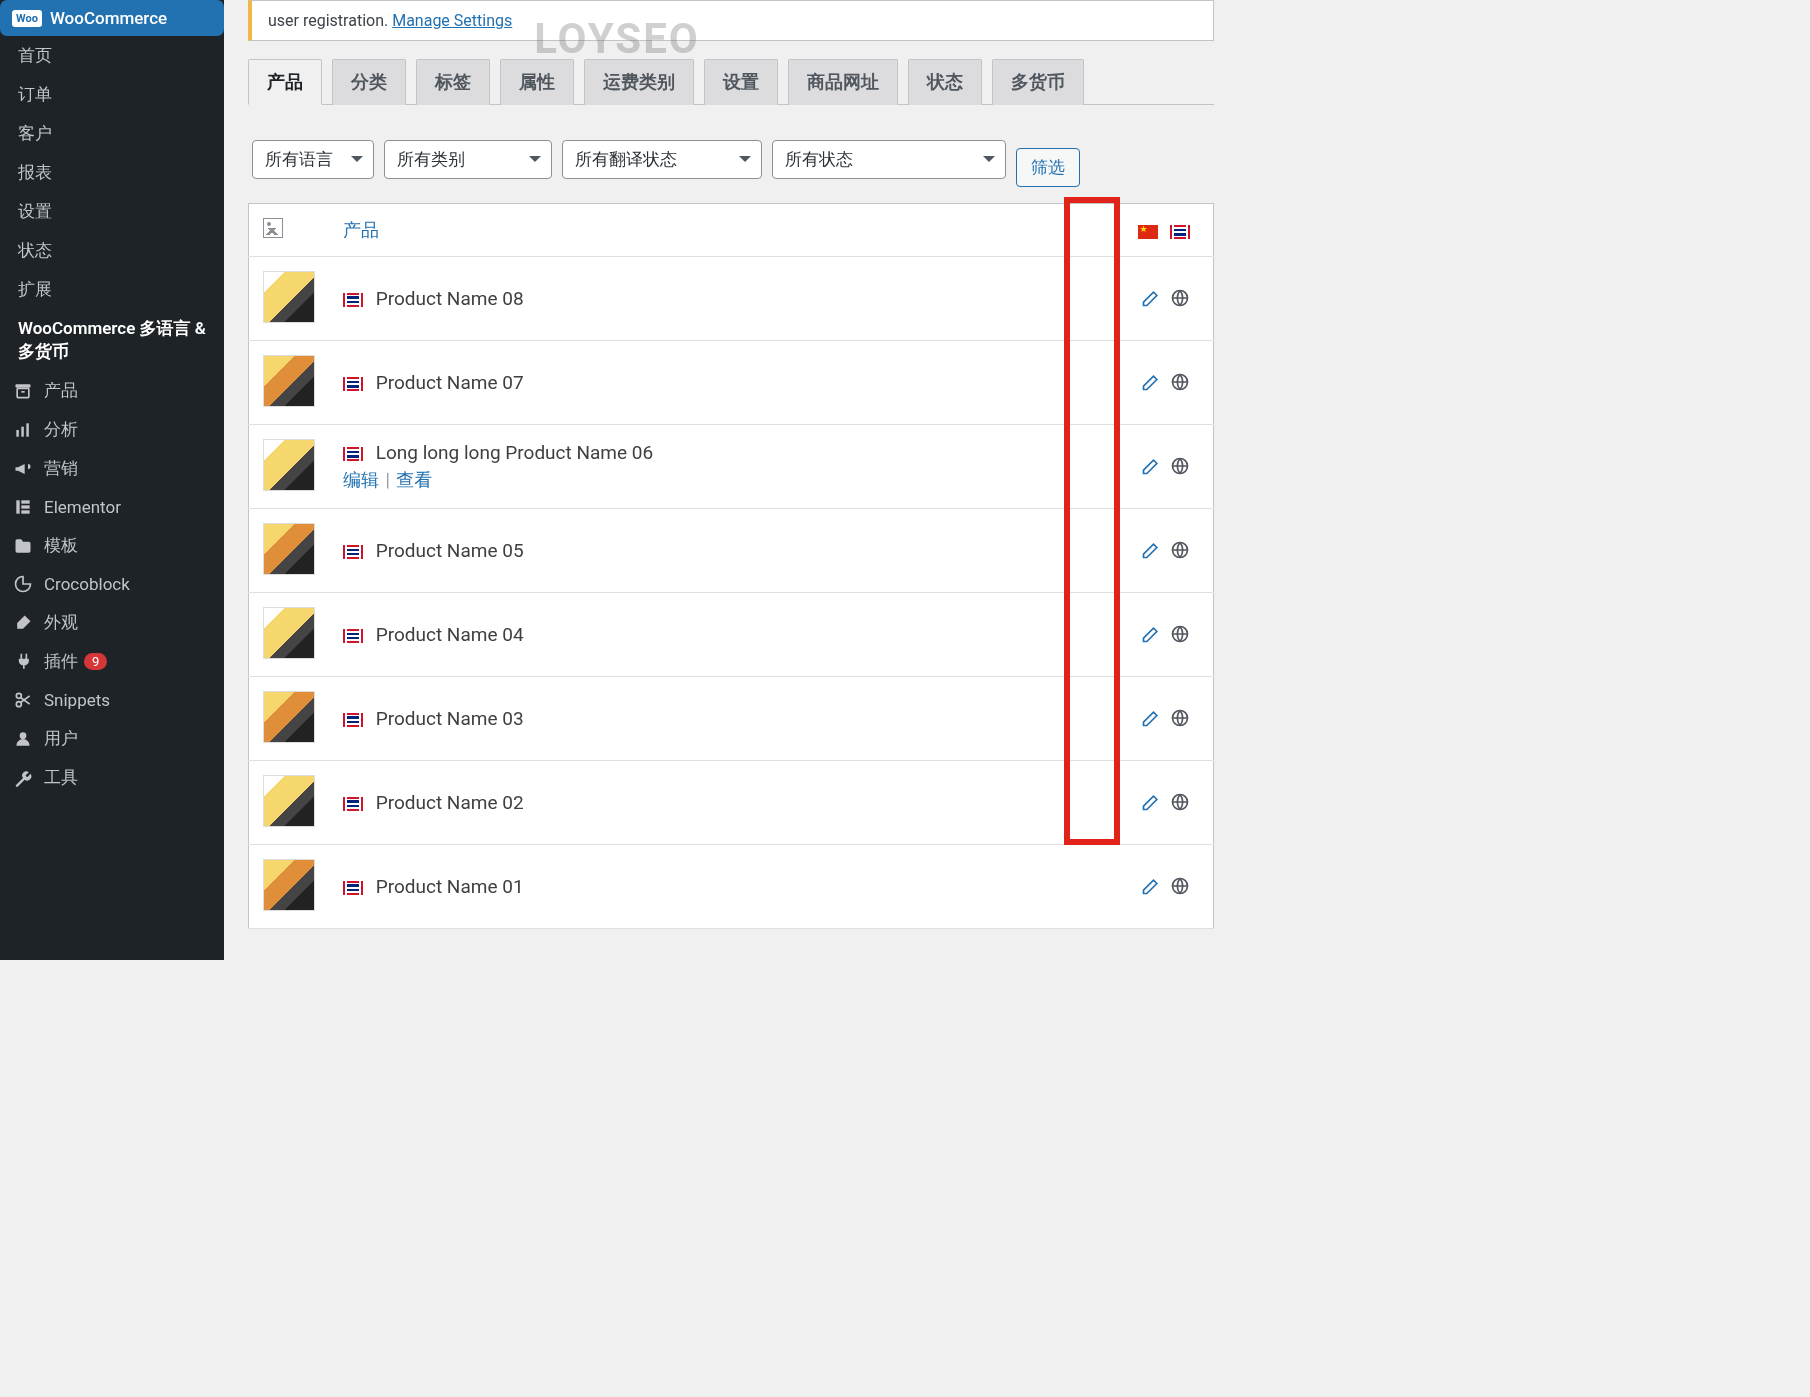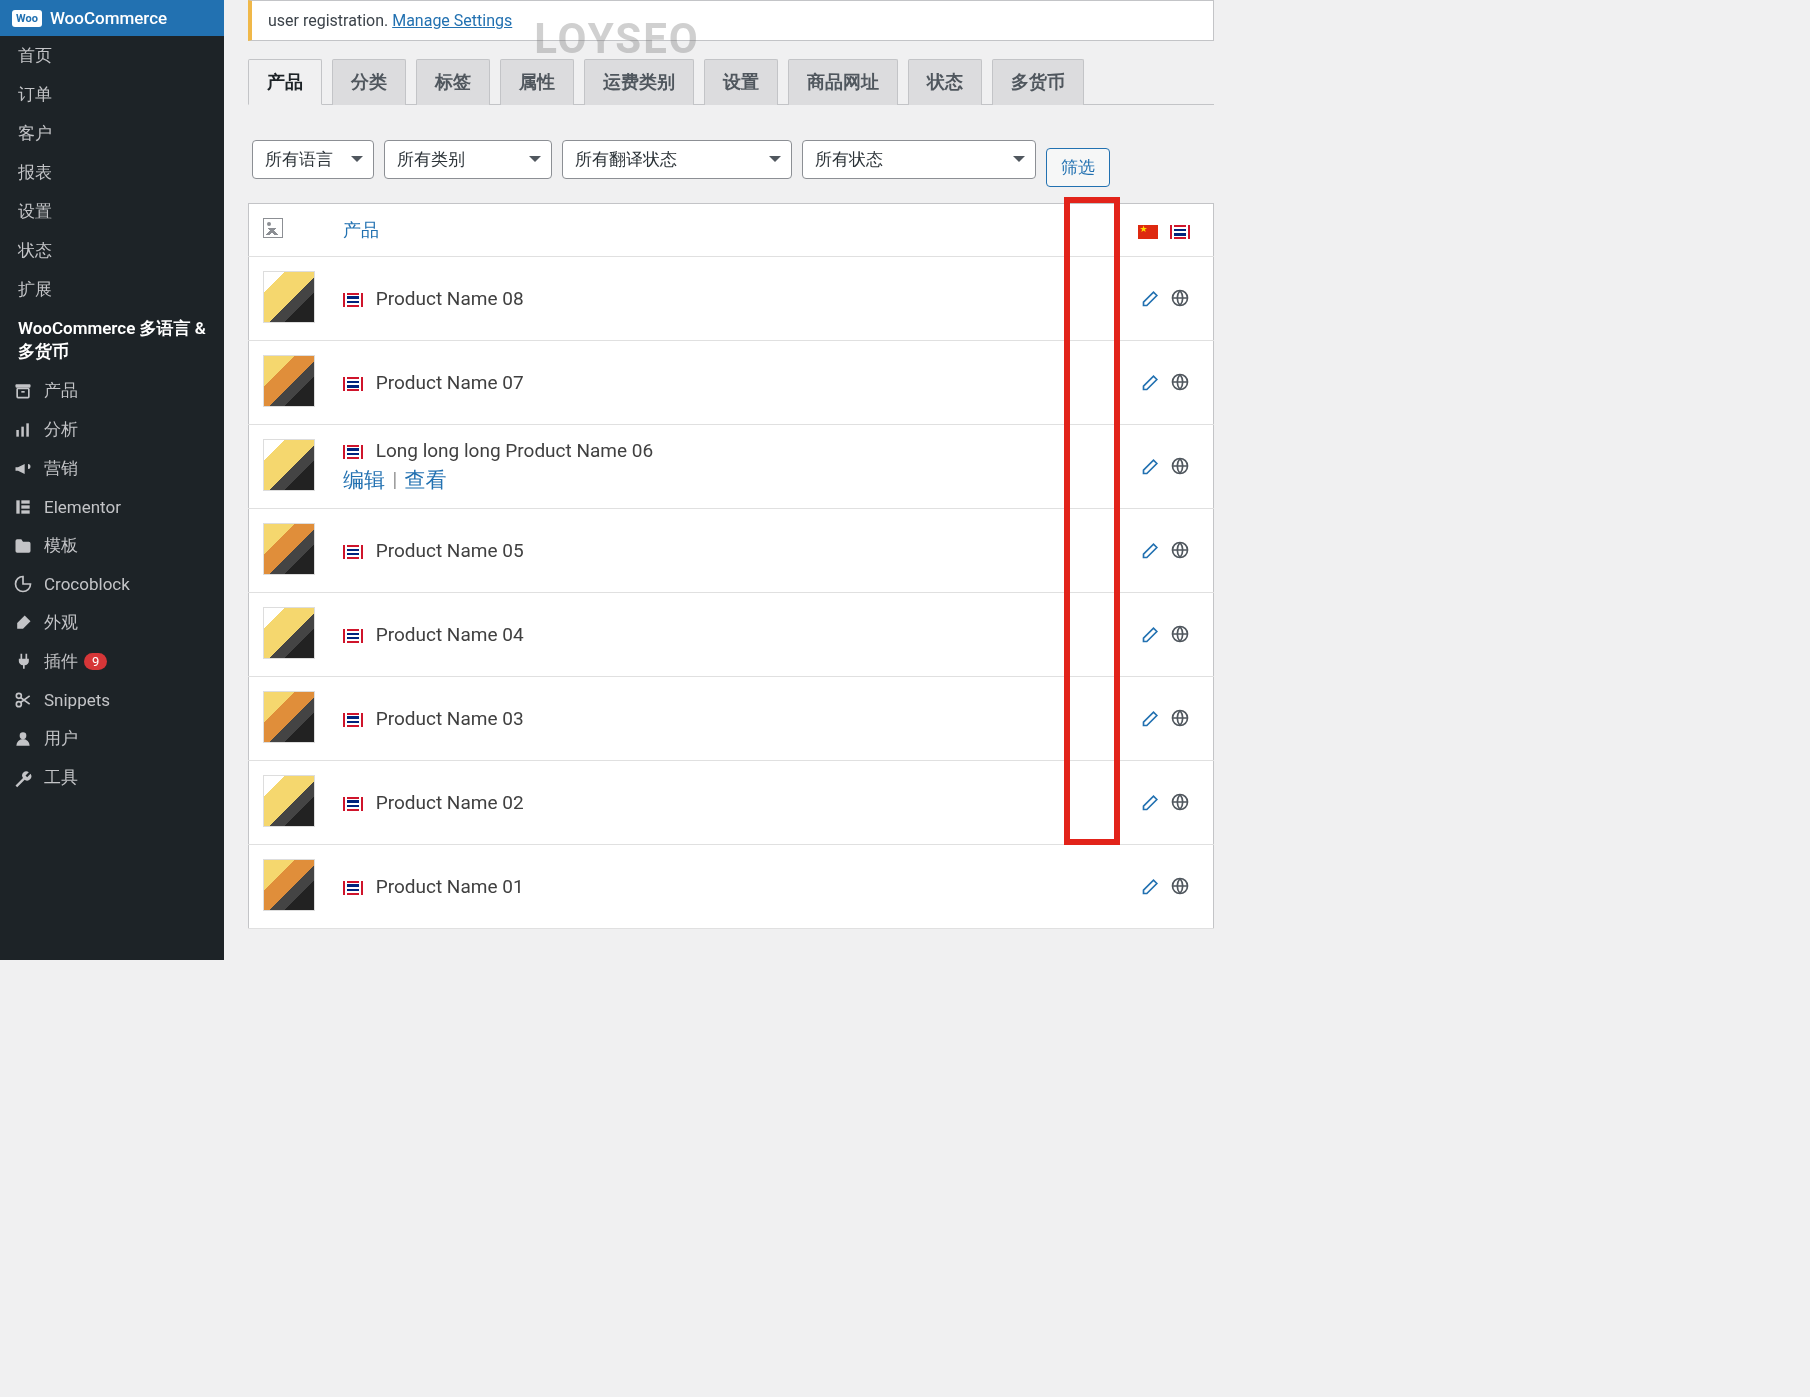--- a/index.html
+++ b/index.html
@@ -6,56 +6,56 @@
   body { font-family: -apple-system, BlinkMacSystemFont, "Segoe UI", Roboto, sans-serif; font-size: 14px; color: #1d2327; background: #f0f0f1; overflow: hidden; }
   .app { display: flex; height: 960px; width: 1234px; }
   
   .sidebar { width: 224px; background: #1d2327; color: #c3c4c7; display: flex; flex-direction: column; flex-shrink: 0; }
   .sidebar-item { display: flex; align-items: center; padding: 8px 12px; cursor: pointer; font-size: 17px; color: #c3c4c7; }
   .sidebar-item.current { background: #2271b1; color: #fff; font-weight: 500; }
   .sidebar-item.current .woo-badge { background: #fff; color: #2271b1; }
   .sidebar-item .icon { width: 22px; height: 22px; margin-right: 10px; display: inline-flex; align-items: center; justify-content: center; flex-shrink: 0; }
   .sidebar-sub { padding: 8px 12px 8px 18px; cursor: pointer; font-size: 17px; color: #c3c4c7; }
   .sidebar-sub.active { color: #fff; font-weight: 600; }
-  .sidebar-pointer { position: relative; }
+  .sidebar-pointer { position: relative; border-radius: 7px; }
   .sidebar-pointer::after { content: ""; position: absolute; right: -10px; top: 50%; transform: translateY(-50%); border: 10px solid transparent; border-right-color: #f0f0f1; }
   .woo-badge { background: #7f54b3; color: #fff; border-radius: 3px; font-size: 11px; font-weight: 700; padding: 2px 4px; margin-right: 8px; }
   .plugin-count { background: #d63638; color: #fff; border-radius: 10px; font-size: 13px; padding: 1px 8px; margin-left: 6px; }
   
   .main { flex: 1; display: flex; flex-direction: column; overflow: hidden; padding: 0 20px 0 24px; }
   .notice { background: #fff; border: 1px solid #c3c4c7; border-left: 4px solid #f0b849; padding: 10px 16px; margin: 0 0 18px 0; font-size: 16px; color: #3c434a; }
   .notice a { color: #2271b1; text-decoration: underline; }
   .watermark { position: absolute; left: 50%; top: 14px; transform: translateX(-50%); font-size: 42px; font-weight: 700; color: rgba(120,120,120,0.35); letter-spacing: 2px; pointer-events: none; z-index: 50; }
   
   .tabs { display: flex; gap: 10px; margin-bottom: 0; border-bottom: 1px solid #c3c4c7; }
   .tab { background: #dcdcde; border: 1px solid #c3c4c7; border-bottom: none; padding: 10px 18px; font-size: 18px; font-weight: 600; color: #50575e; cursor: pointer; border-radius: 2px 2px 0 0; margin-bottom: -1px; }
   .tab.active { background: #f0f0f1; color: #1d2327; border-bottom: 1px solid #f0f0f1; }
   
   .panel { background: #f0f0f1; padding: 26px 0 0 0; }
   .filters { display: flex; gap: 10px; align-items: center; margin-bottom: 16px; padding-left: 4px; }
   .select { border: 1px solid #8c8f94; background: #fff; border-radius: 4px; padding: 7px 30px 7px 12px; font-size: 17px; color: #2c3338; cursor: pointer; position: relative; display: inline-flex; align-items: flex-end; }
   .select.sm { width: 122px; }
   .select.md { width: 168px; }
-  .select.lg { width: 230px; }
+  .select.lg { width: 200px; }
   .select.xl { width: 234px; }
   .select::after { content: ""; position: absolute; right: 10px; top: 50%; width: 0; height: 0; border: 6px solid transparent; border-top-color: #50575e; transform: translateY(-25%); }
   .btn-filter { border: 1px solid #2271b1; color: #2271b1; background: #f6f7f7; border-radius: 4px; padding: 7px 14px; font-size: 17px; cursor: pointer; margin-top: 17px; }
   
   .tbl { border: 1px solid #c3c4c7; background: #fff; border-collapse: collapse; width: 100%; }
   .tbl th, .tbl td { padding: 14px 14px; text-align: left; vertical-align: middle; border-bottom: 1px solid #e0e0e0; }
   .tbl th { font-weight: 400; font-size: 17px; }
   .th-img { width: 80px; text-align: center; }
   .th-prod a { color: #2271b1; text-decoration: none; font-size: 18px; }
   .th-flags { width: 80px; text-align: right; white-space: nowrap; }
   .row-img { width: 80px; text-align: center; position: relative; }
   .thumb { width: 52px; height: 52px; background: linear-gradient(135deg,#f5d76e 30%,#e08e3a 31%,#e08e3a 55%,#444 56%,#444 70%,#222 71%); border: 1px solid #ddd; display: inline-block; }
   .thumb.alt { background: linear-gradient(135deg,#fff 20%,#f5d76e 21%,#f5d76e 55%,#444 56%,#444 70%,#222 71%); }
   .prod-cell { font-size: 19px; }
   .prod-cell a.name { color: #404040; text-decoration: none; }
-  .prod-cell .row-actions { font-size: 21px; margin-top: 4px; }
+  .prod-cell .row-actions { font-size: 18px; margin-top: 4px; }
   .prod-cell .row-actions a { color: #2271b1; text-decoration: none; }
   .prod-cell .row-actions span.sep { color: #999; margin: 0 2px; }
   .flag { display: inline-block; width: 20px; height: 14px; vertical-align: middle; margin-right: 8px; }
   .flag-cn { background: #de2910; position: relative; }
   .flag-cn::before { content: "★"; position: absolute; left: 2px; top: -1px; color: #ffde00; font-size: 9px; }
   .flag-uk { background: linear-gradient(to bottom,#cf142b 0 15%,#fff 15% 25%,#00247d 25% 42%,#fff 42% 58%,#00247d 58% 75%,#fff 75% 85%,#cf142b 85% 100%); position: relative; }
   .flag-uk::after { content:""; position:absolute; inset:0; background: linear-gradient(90deg,#cf142b 0 12%,#fff 12% 22%,transparent 22% 78%,#fff 78% 88%,#cf142b 88% 100%); }
   .action-cell { width: 90px; text-align: right; white-space: nowrap; position: relative; }
   .icon-btn { display: inline-flex; width: 22px; height: 22px; align-items: center; justify-content: center; cursor: pointer; color: #2271b1; margin: 0 2px; }
   .icon-globe { color: #50575e; }

